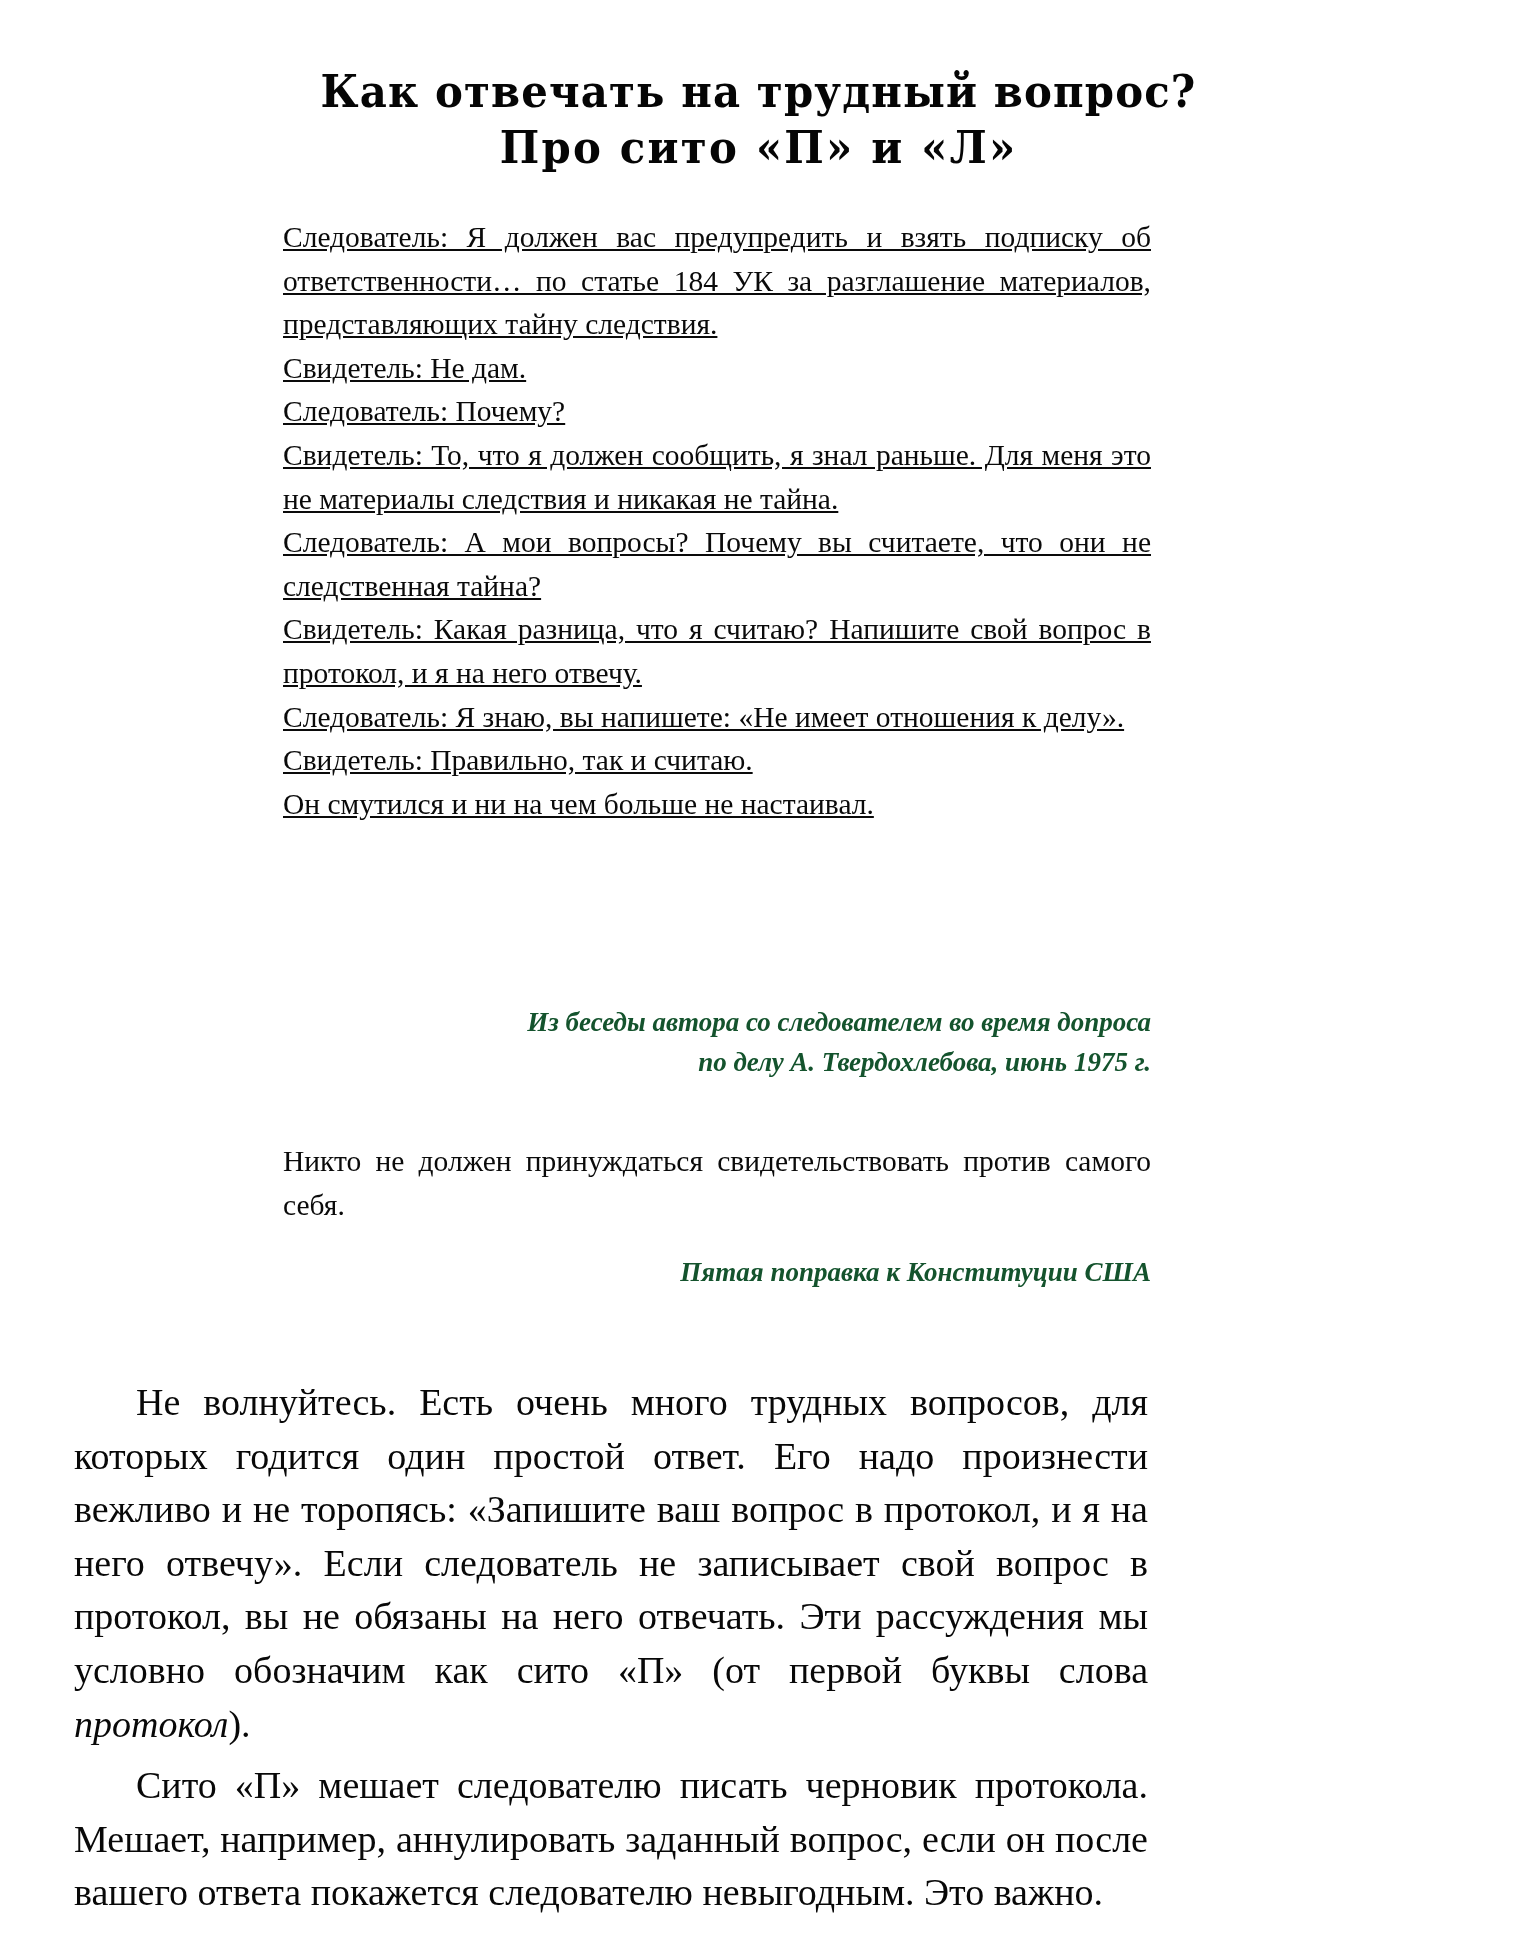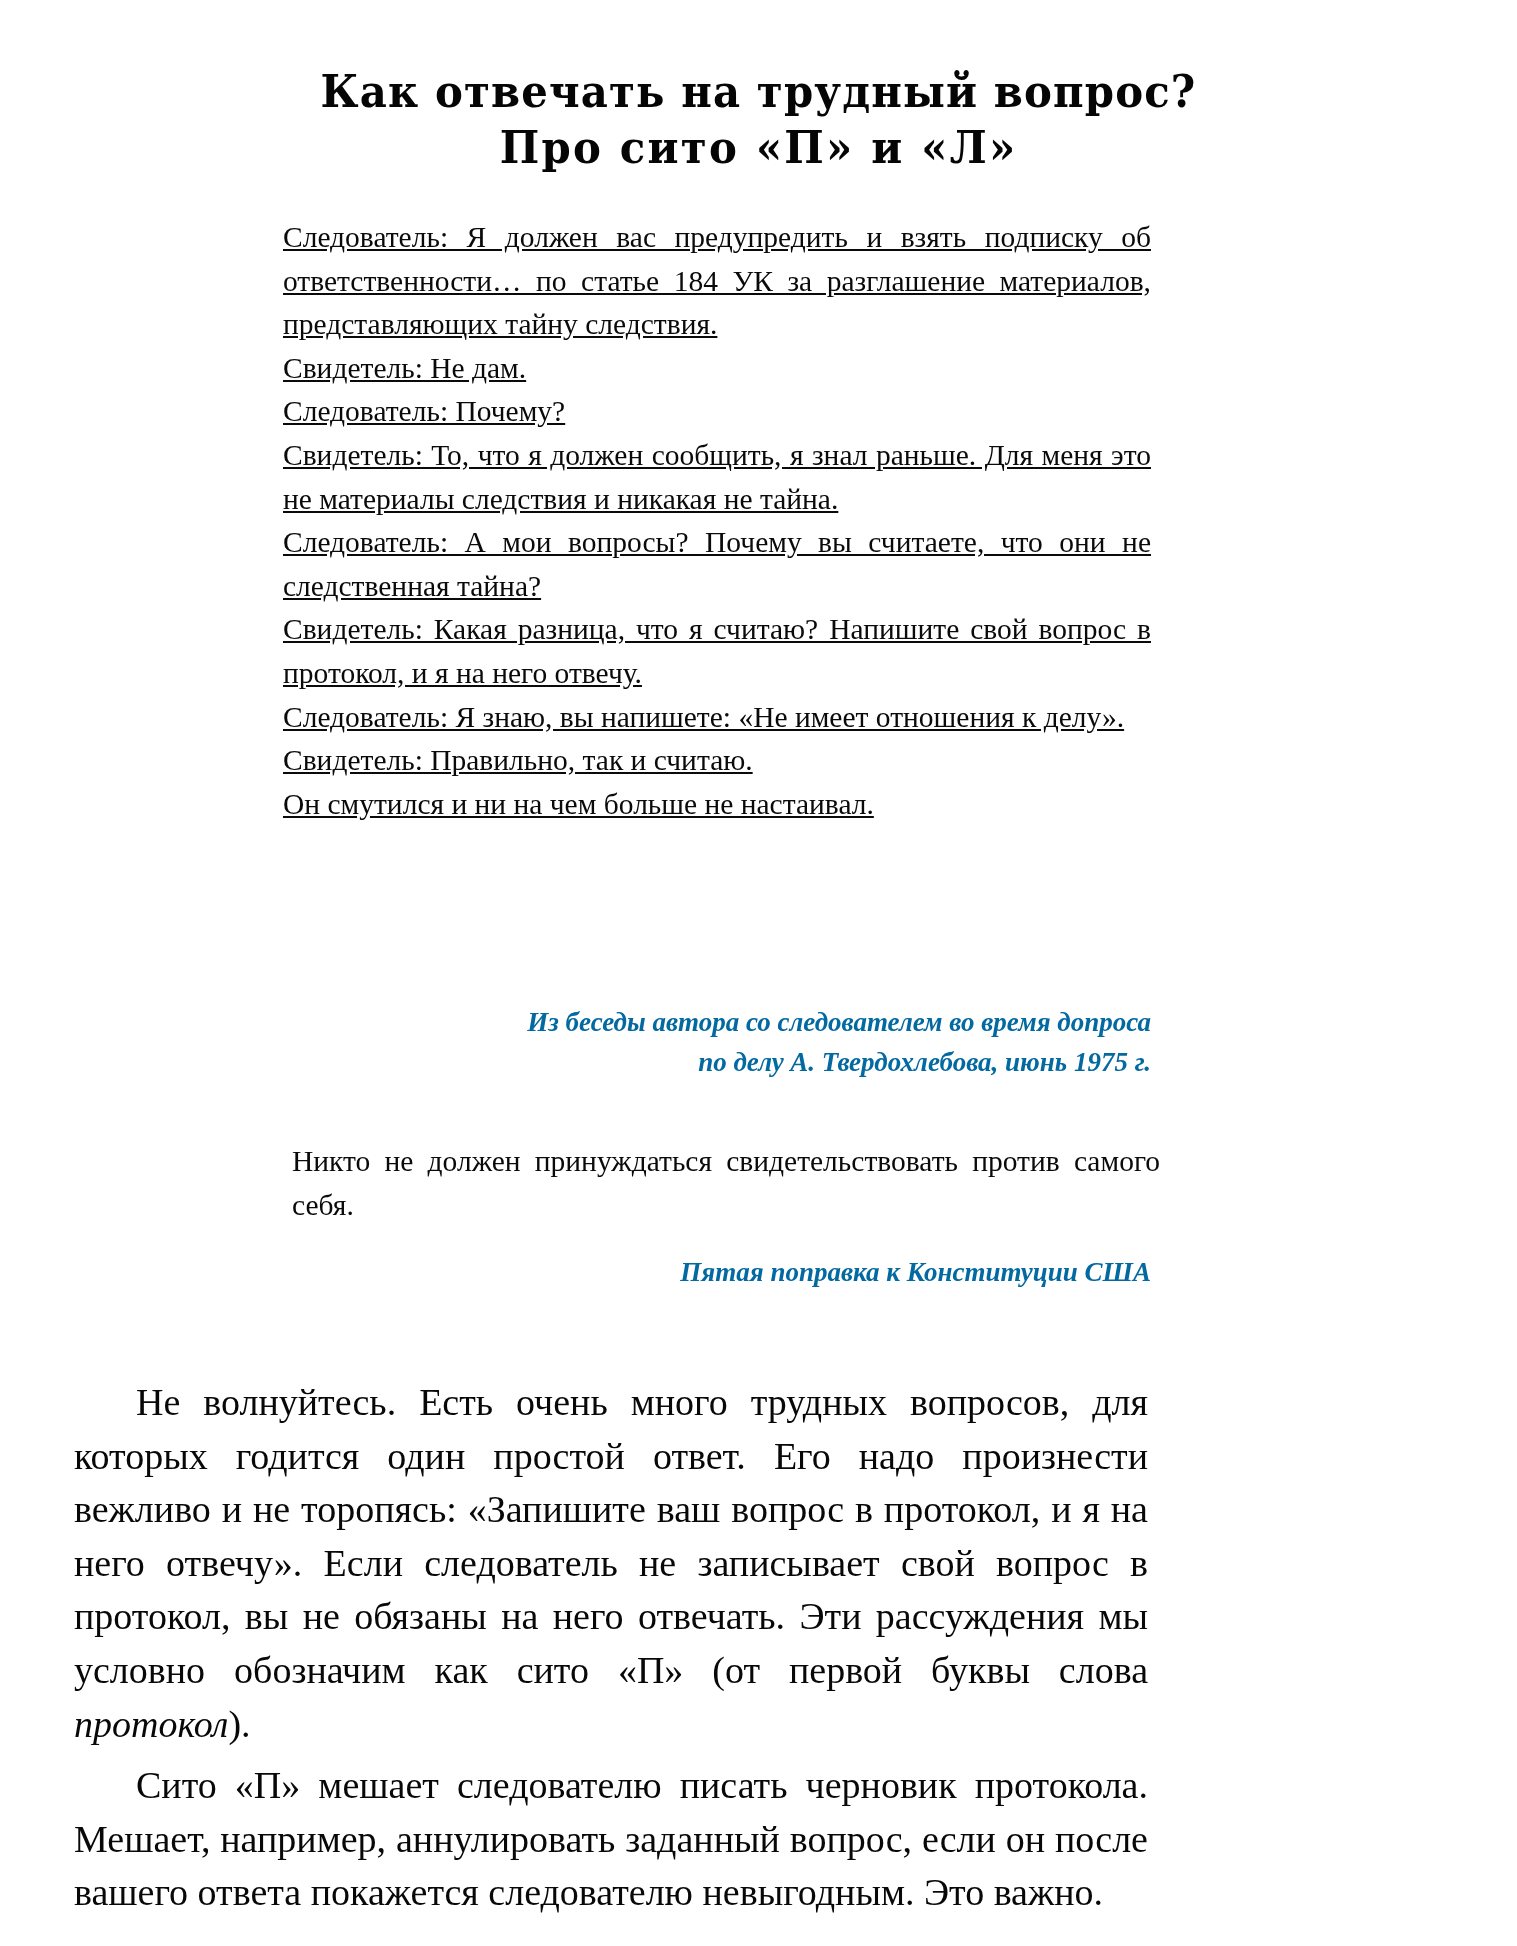--- a/index.html
+++ b/index.html
@@ -66,31 +66,31 @@
   }
 
   .attribution {
     margin: 0;
     font-family: "Liberation Serif", "DejaVu Serif", serif;
     font-style: italic;
     font-weight: 700;
     font-size: 27px;
     line-height: 40px;
     text-align: right;
-    color: #0369a1;
+    color: #14532d;
   }
   .attr-block-1 {
     position: absolute;
     left: 283px;
     top: 1002px;
     width: 868px;
   }
   .epigraph-2 {
     position: absolute;
-    left: 292px;
+    left: 283px;
     top: 1140px;
     width: 868px;
   }
   .epigraph-2 p {
     margin: 0;
     font-family: "Liberation Serif", "DejaVu Serif", serif;
     font-size: 29.5px;
     line-height: 43.6px;
     text-align: justify;
     color: #0a0a0a;

